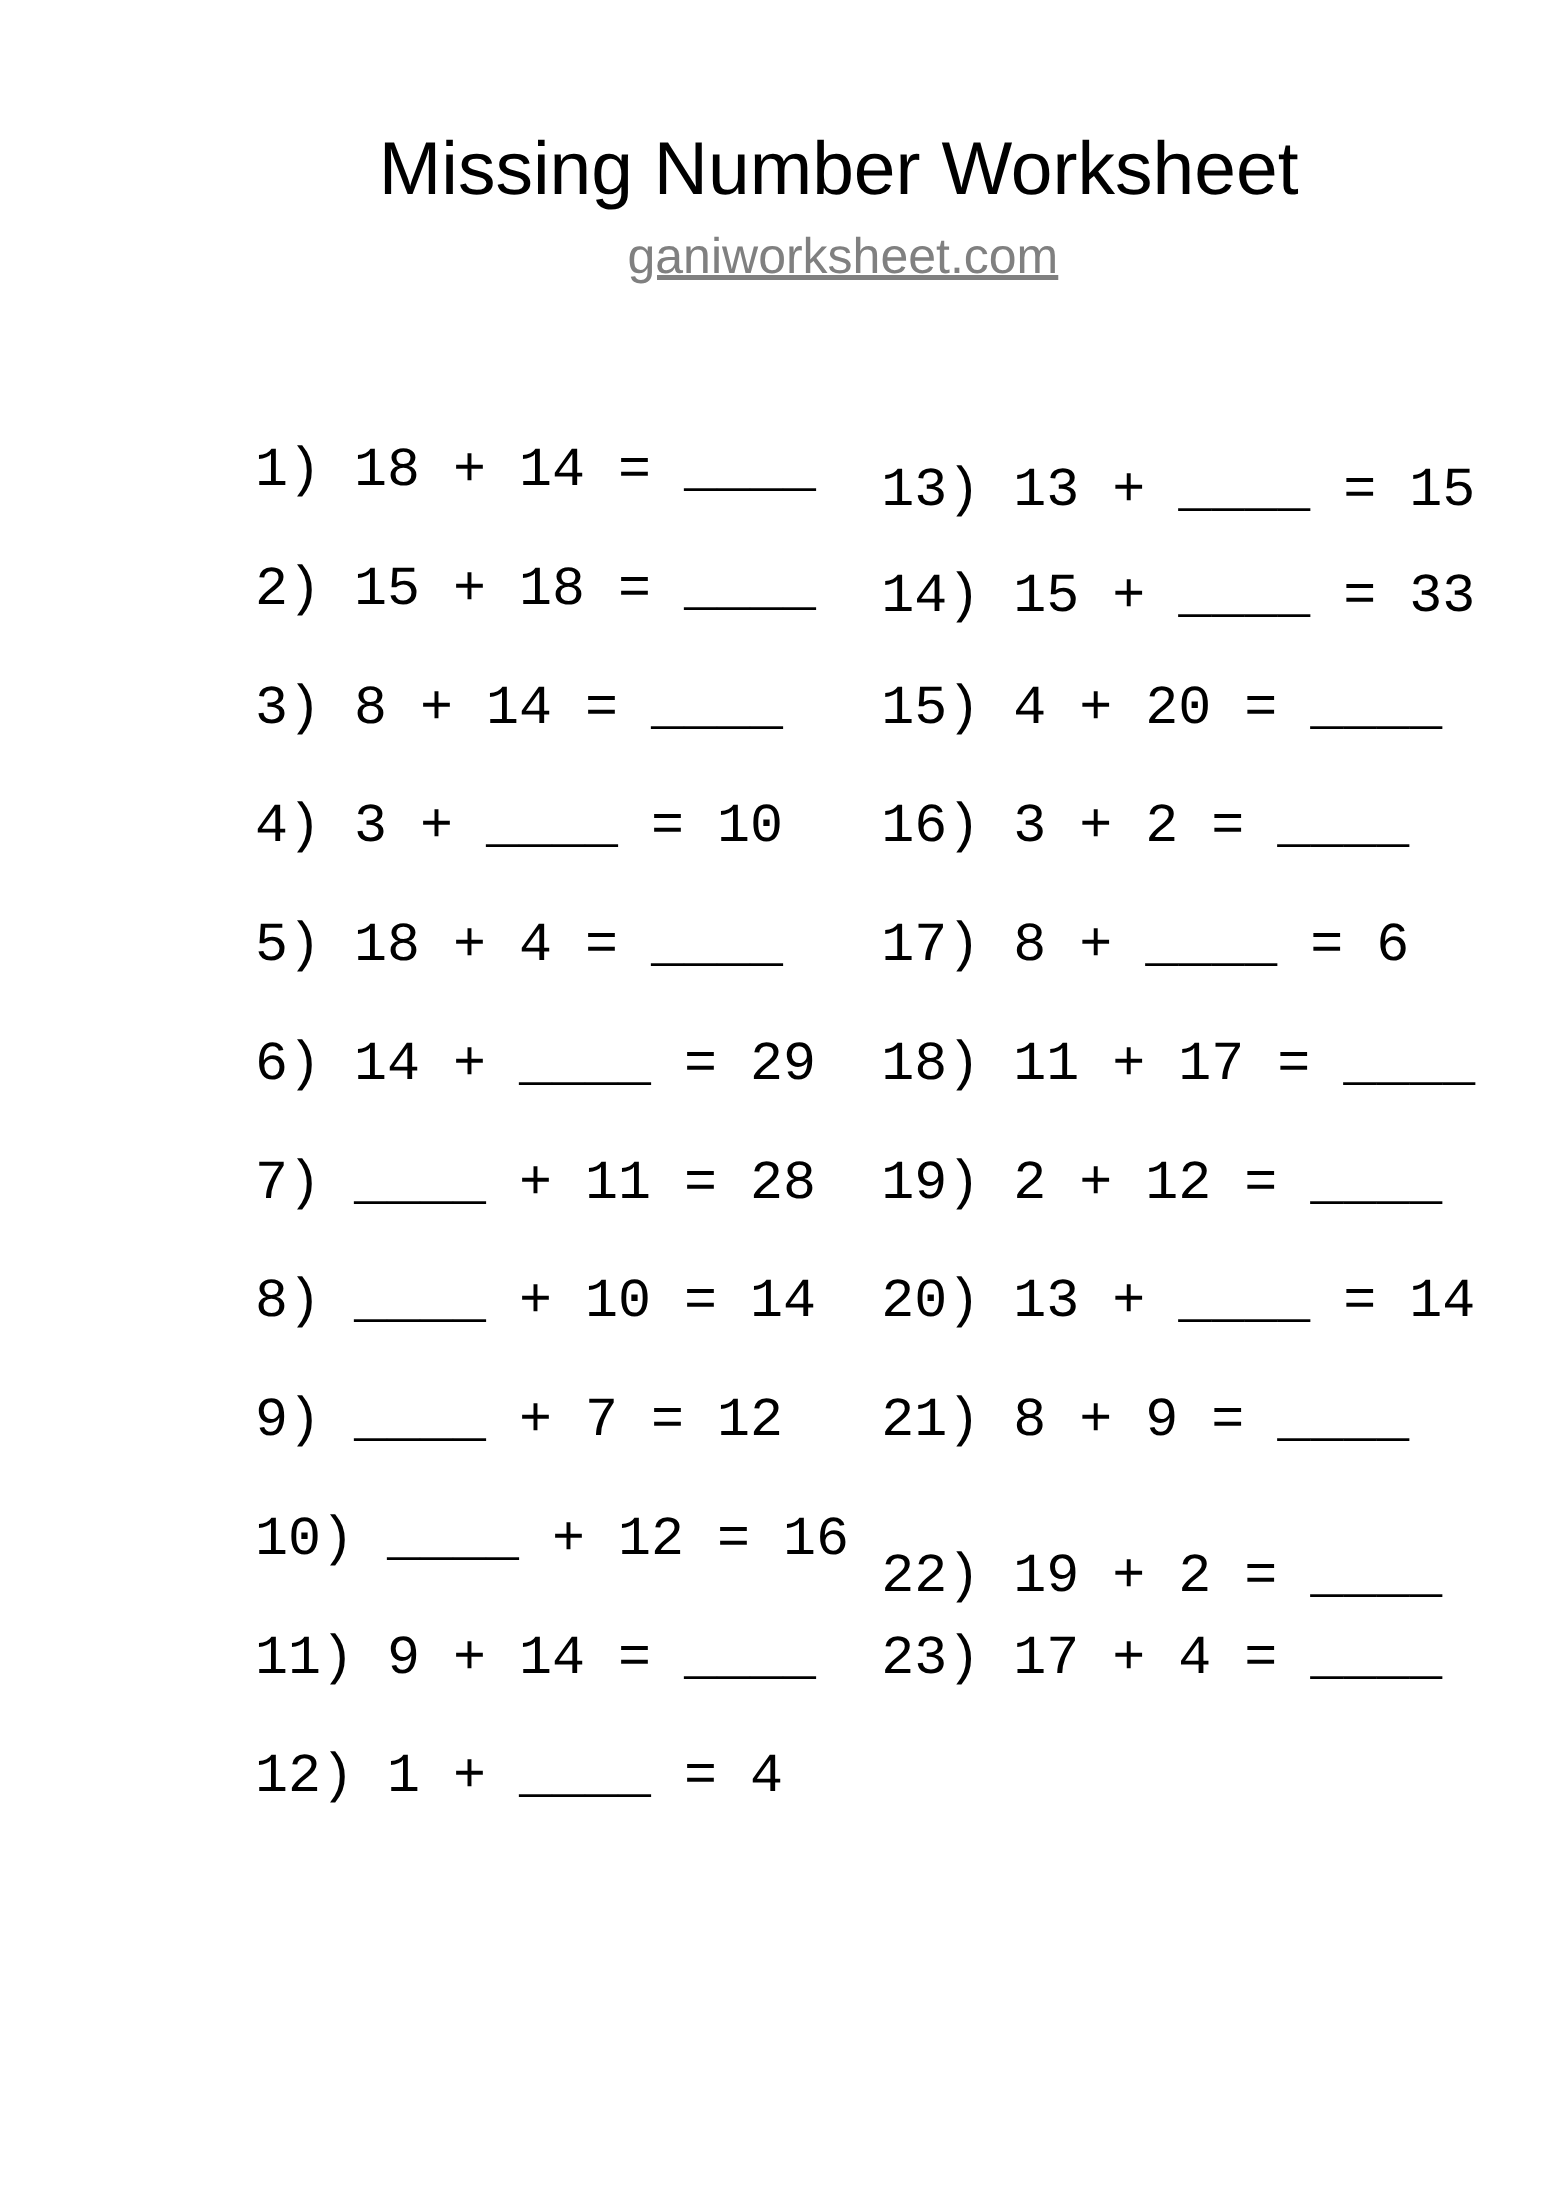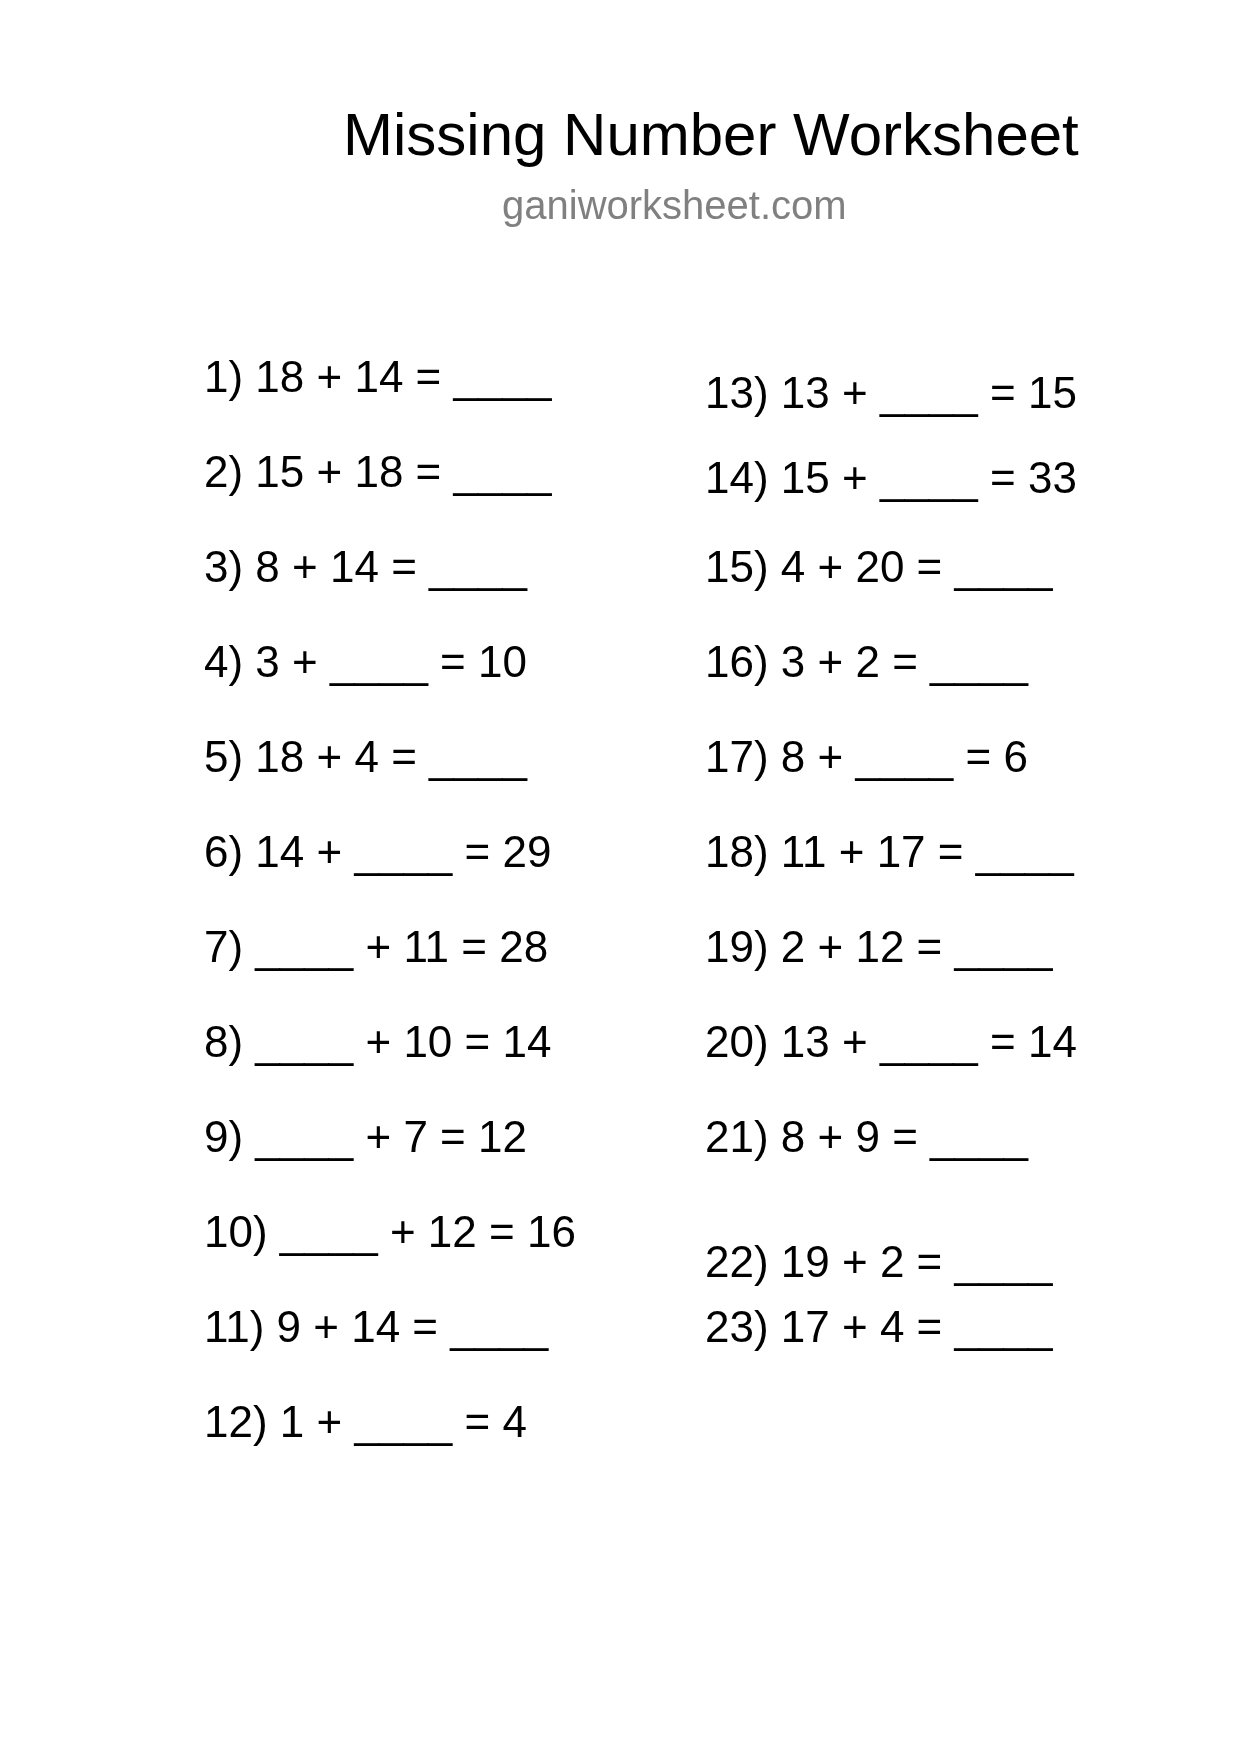--- a/index.html
+++ b/index.html
@@ -16,37 +16,38 @@
       color: #000000;
     }
     .title {
       position: absolute;
       left: 303px;
       top: 105px;
       font-size: 60px;
       line-height: 1;
       white-space: nowrap;
       color: #000000;
-      margin-left: 40px;
     }
     .subtitle {
       position: absolute;
       left: 502px;
       top: 185px;
       font-size: 40px;
       line-height: 1;
       white-space: nowrap;
       color: #808080;
+      text-decoration: underline;
     }
     .problem {
       position: absolute;
       font-size: 44px;
       line-height: 1;
       white-space: nowrap;
       color: #000000;
+      font-family: Liberation Mono, monospace;
     }
     .col-left { left: 204px; }
     .col-right { left: 705px; }
   </style>
 </head>
 <body>
 
 <div>
   <div class="title">Missing Number Worksheet</div>
   <div class="subtitle">ganiworksheet.com</div>

